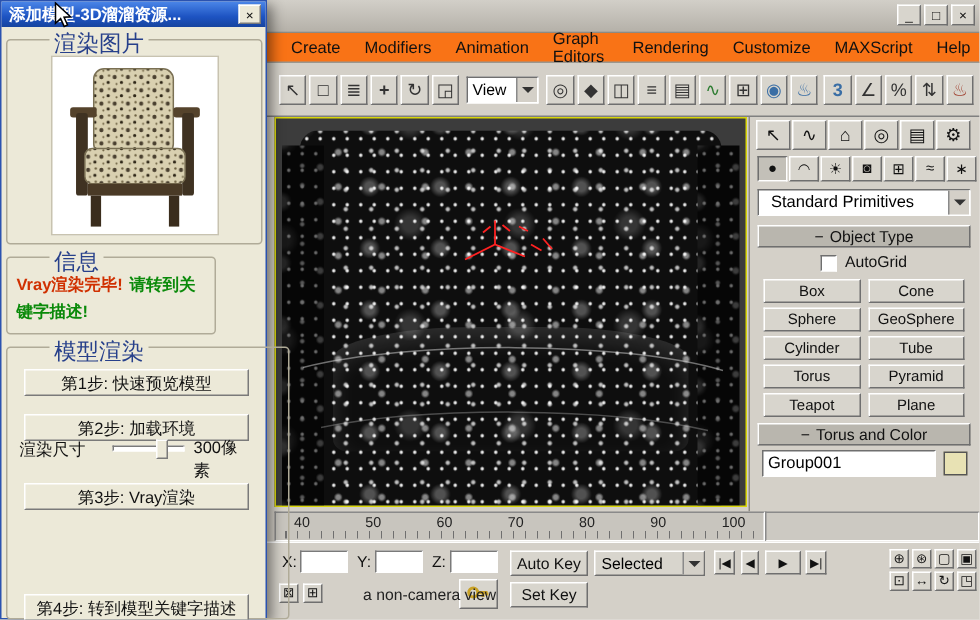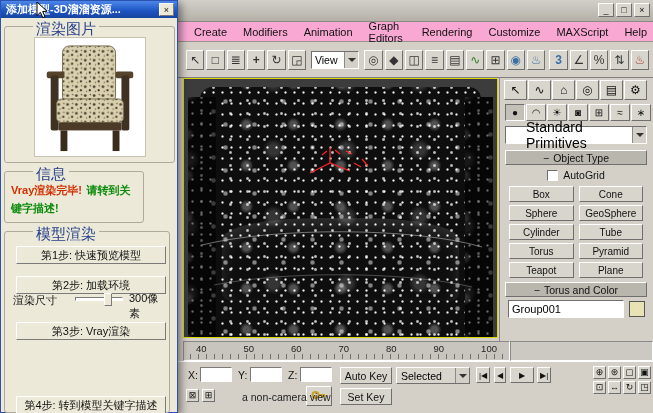--- a/index.html
+++ b/index.html
@@ -13,21 +13,21 @@
   .b3x { background:#ece9d8; border:1px solid; border-color:#ffffff #7a7a7a #7a7a7a #ffffff; font-size:11px; color:#111; }
 
   
   .max-window { inset:0; background:#d4d0c8; }
   .titlebar { left:0; top:0; right:0; height:22px; background:linear-gradient(180deg,#d2cfc8,#b5b1a9);
               border-bottom:1px solid #8d8a83; }
   .title-text { position:absolute; left:183px; top:4px; font-size:11px; color:#1c1c1c; white-space:pre; }
   .win-btns { position:absolute; right:3px; top:3px; display:flex; gap:2px; }
   .winbtn { width:16px; height:14px; font-size:9px; line-height:10px; text-align:center; }
 
-  .menubar { left:0; top:22px; right:0; height:20px; background:#f9a8d4; border-bottom:1px solid #9a968e;
+  .menubar { left:0; top:22px; right:0; height:20px; background:#f97316; border-bottom:1px solid #9a968e;
              display:flex; align-items:center; padding-left:188px; gap:4px; }
   .menu-item { font-size:11px; color:#111; padding:2px 6px; }
 
   .toolbar { left:0; top:42px; right:0; height:36px; background:#d4d0c8; border-bottom:1px solid #808080;
              display:flex; align-items:center; padding-left:186px; gap:2px; }
   .tbtn { width:21px; height:20px; display:flex; align-items:center; justify-content:center; }
   .tbtn span { font-size:12px; color:#333; }
   .tbtn .c-blue { color:#3a6ea5; } .tbtn .c-red { color:#a04030; } .tbtn .c-grn { color:#2e7d32; }
   .viewcombo { width:56px; height:18px; background:#fff; border:1px solid; border-color:#6f6f6f #fff #fff #6f6f6f;
                display:flex; align-items:center; position:relative; margin:0 3px; }
@@ -56,21 +56,21 @@
 
   
   .cmdpanel { left:499px; top:78px; width:154px; height:263px; background:#d4d0c8; border-left:1px solid #8d8a83; }
   .cp-tabs { position:absolute; left:4px; top:2px; display:flex; gap:1px; }
   .cp-tab { width:23px; height:20px; font-size:12px; display:flex; align-items:center; justify-content:center; }
   .cp-cats { position:absolute; left:5px; top:26px; display:flex; gap:1px; }
   .cp-cat { width:20px; height:17px; font-size:10px; display:flex; align-items:center; justify-content:center; }
   .cp-cat.on { border-color:#6f6f6f #fff #fff #6f6f6f; background:#c3c0b8; }
   .cp-combo { left:5px; top:48px; width:142px; height:18px; background:#fff; border:1px solid;
               border-color:#6f6f6f #fff #fff #6f6f6f; display:flex; align-items:center; }
-  .cp-combo .val { flex:1; font-size:14px; padding-left:20px; }
+  .cp-combo .val { flex:1; font-size:11px; padding-left:8px; }
   .rollout { left:5px; width:142px; height:15px; background:#b9b6ae; border:1px solid;
              border-color:#ffffff #6f6f6f #6f6f6f #ffffff; display:flex; align-items:center; justify-content:center;
              gap:4px; font-size:10.5px; color:#111; }
   .autogrid { left:5px; top:91px; width:142px; display:flex; align-items:center; justify-content:center; gap:5px; }
   .cbx { width:11px; height:11px; background:#fff; border:1px solid; border-color:#6f6f6f #fff #fff #6f6f6f; }
   .obj-grid { position:absolute; left:9px; top:108px; width:134px; display:grid;
               grid-template-columns:1fr 1fr; gap:3px 5px; }
   .obj-btn { height:16px; font-size:10px; }
   .name-field { left:8px; top:222px; width:116px; height:18px; font-size:11px; padding-left:3px;
                 border:1px solid; border-color:#6f6f6f #fff #fff #6f6f6f; background:#fff; }
@@ -400,21 +400,21 @@
     </div>
 
     <div class="grp abs" style="left:3px;top:170px;width:140px;height:52px">
       <span class="legend">信息</span>
       <div style="padding:8px 6px 0 6px">
         <span class="info-line1">Vray渲染完毕!</span>
         <span class="info-line2">请转到关键字描述!</span>
       </div>
     </div>
 
-    <div class="grp abs" style="left:3px;top:230px;width:166px;height:182px">
+    <div class="grp abs" style="left:3px;top:230px;width:189px;height:182px">
       <span class="legend">模型渲染</span>
 
       <button class="stepbtn b3x" style="top:14px">第1步: 快速预览模型</button>
       <button class="stepbtn b3x" style="top:44px">第2步: 加载环境</button>
 
       <div class="abs" style="left:8px;top:58px;width:156px;height:16px">
         <span class="lbl" style="font-size:11px">渲染尺寸</span>
         <span class="slider-track">
           <span class="slider-thumb b3x"></span>
         </span>

